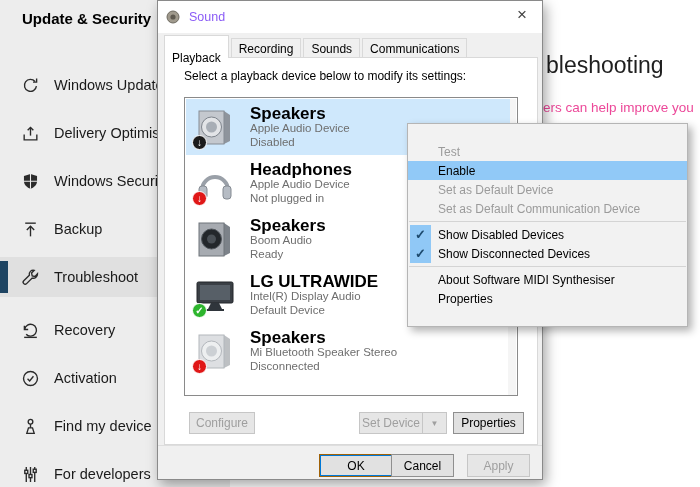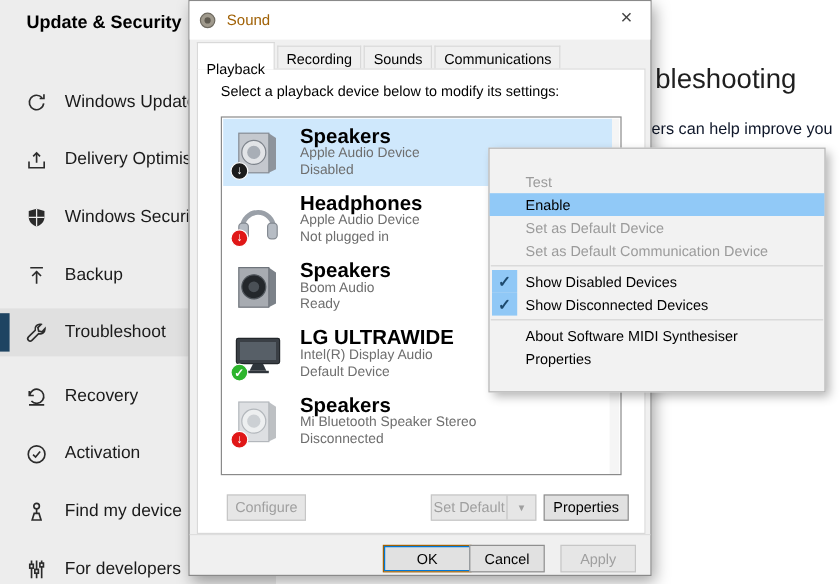--- a/index.html
+++ b/index.html
@@ -12,30 +12,30 @@
   .sidebar-title { position:absolute; left:22px; top:10px; font-size:15px; font-weight:bold; color:#000; }
   .side-item { position:absolute; left:0; width:230px; height:40px; display:flex; align-items:center; cursor:pointer; }
   .side-item .icon { position:absolute; left:20px; width:20px; height:20px; display:flex; align-items:center; justify-content:center; }
   .side-item .lbl { position:absolute; left:54px; font-size:14.5px; color:#1a1a1a; white-space:nowrap; }
   .side-item.selected { background:#e0e0e0; }
   .side-item.selected::before { content:""; position:absolute; left:0; top:4px; width:8px; height:32px; background:#1e4462; }
   .side-item svg { stroke:#2b2b2b; fill:none; stroke-width:1.3; }
 
   .content-bg { position:absolute; left:230px; top:0; width:470px; height:487px; background:#fff; }
   .bg-heading { position:absolute; left:546px; top:52px; font-size:23px; font-weight:400; color:#1f1f1f; white-space:nowrap; }
-  .bg-line1 { position:absolute; left:543px; top:100px; font-size:13.5px; color:#0f172a; white-space:nowrap; }
+  .bg-line1 { position:absolute; left:543px; top:100px; font-size:13.5px; color:#ec4899; white-space:nowrap; }
   .bg-line2 { position:absolute; left:676px; top:121px; font-size:13.5px; color:#111; }
   .bg-line3 { position:absolute; left:672px; top:139px; font-size:13.5px; color:#111; }
 
   
   .dialog { position:absolute; left:157px; top:0; width:386px; height:480px; background:#f0f0f0;
             border:1px solid #8a8a8a; box-shadow:3px 5px 12px rgba(0,0,0,.35); }
   .titlebar { position:absolute; left:0; top:0; width:100%; height:32px; background:#fff; display:flex; align-items:center; }
   .title-icon { margin-left:8px; width:15px; height:15px; }
-  .title-text { margin-left:8px; font-size:12.5px; color:#a16207; }
+  .title-text { margin-left:8px; font-size:12.5px; color:#8b5cf6; }
   .close-btn { position:absolute; right:6px; top:2px; width:28px; height:24px; display:flex; align-items:center; justify-content:center;
                font-size:17px; color:#444; cursor:pointer; }
 
   .tabstrip { position:absolute; left:6px; top:34px; height:23px; display:flex; align-items:flex-end; }
   .tab { font-size:12px; color:#000; background:#f0f0f0; border:1px solid #d9d9d9; border-bottom:none;
          padding:3px 7px 3px 7px; height:20px; margin-right:2px; cursor:pointer; }
   .tab.active { background:#fff; height:23px; padding-top:15px; position:relative; z-index:3; border-color:#d9d9d9; }
 
   .tabpage { position:absolute; left:6px; top:56px; width:374px; height:388px; background:#fff; border:1px solid #d9d9d9; }
   .instruction { position:absolute; left:26px; top:68px; font-size:12px; color:#000; }
@@ -297,21 +297,21 @@
           <div class="dev-sub">Mi Bluetooth Speaker  Stereo</div>
           <div class="dev-sub">Disconnected</div>
         </div>
       </div>
 
       <div class="scroll-thumb"></div>
     </div>
 
     <div class="btn disabled btn-configure">Configure</div>
     <div class="btn disabled btn-setdefault">
-      <span class="main">Set Default</span>
+      <span class="main">Set Device</span>
       <span class="split-arrow">▼</span>
     </div>
     <div class="btn btn-properties">Properties</div>
 
     <div class="footer-sep"></div>
     <div class="btn btn-ok">OK</div>
     <div class="btn btn-cancel">Cancel</div>
     <div class="btn disabled btn-apply">Apply</div>
   </div>
 

